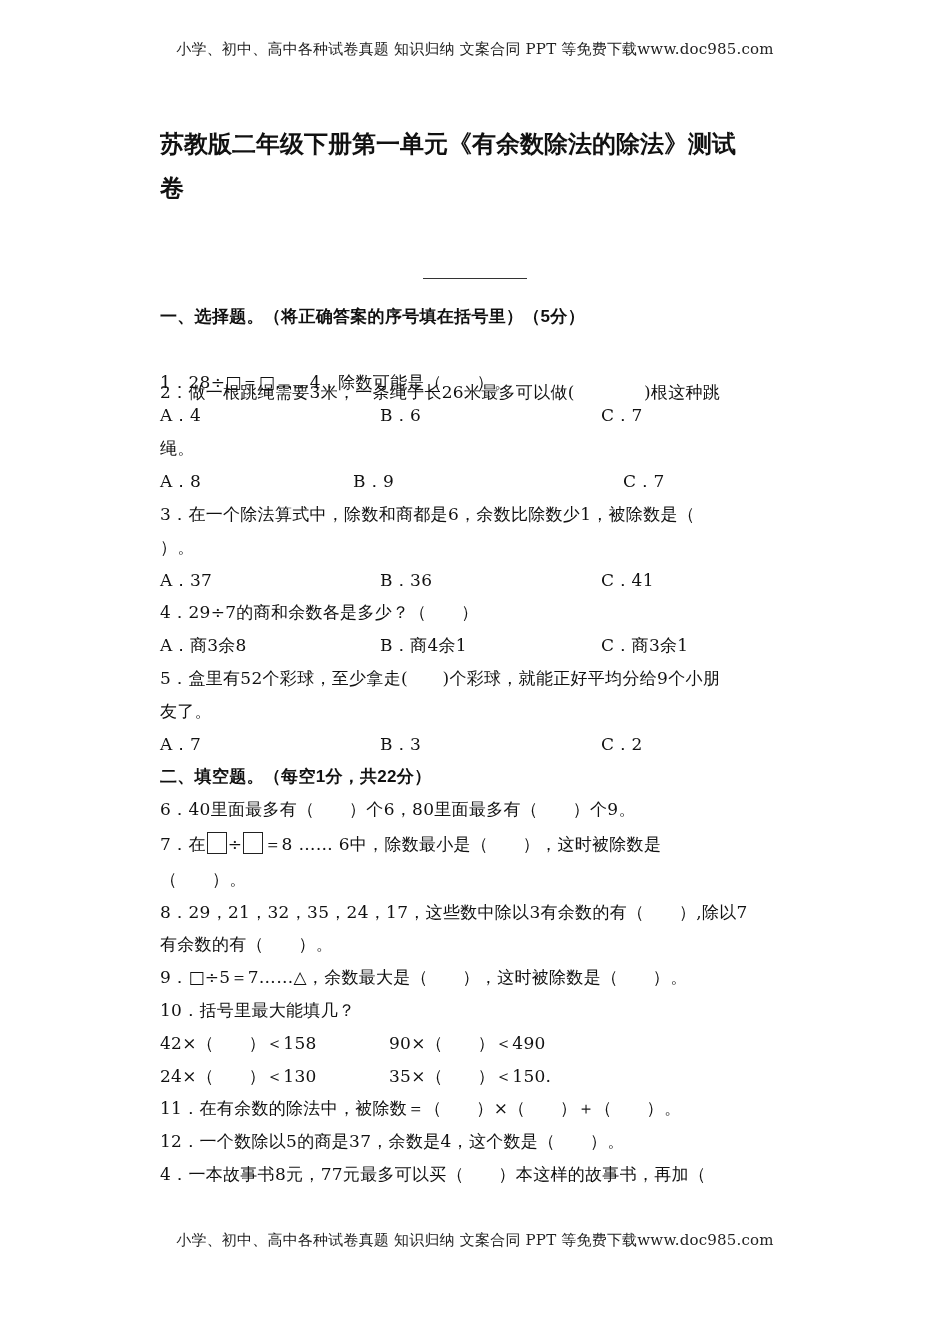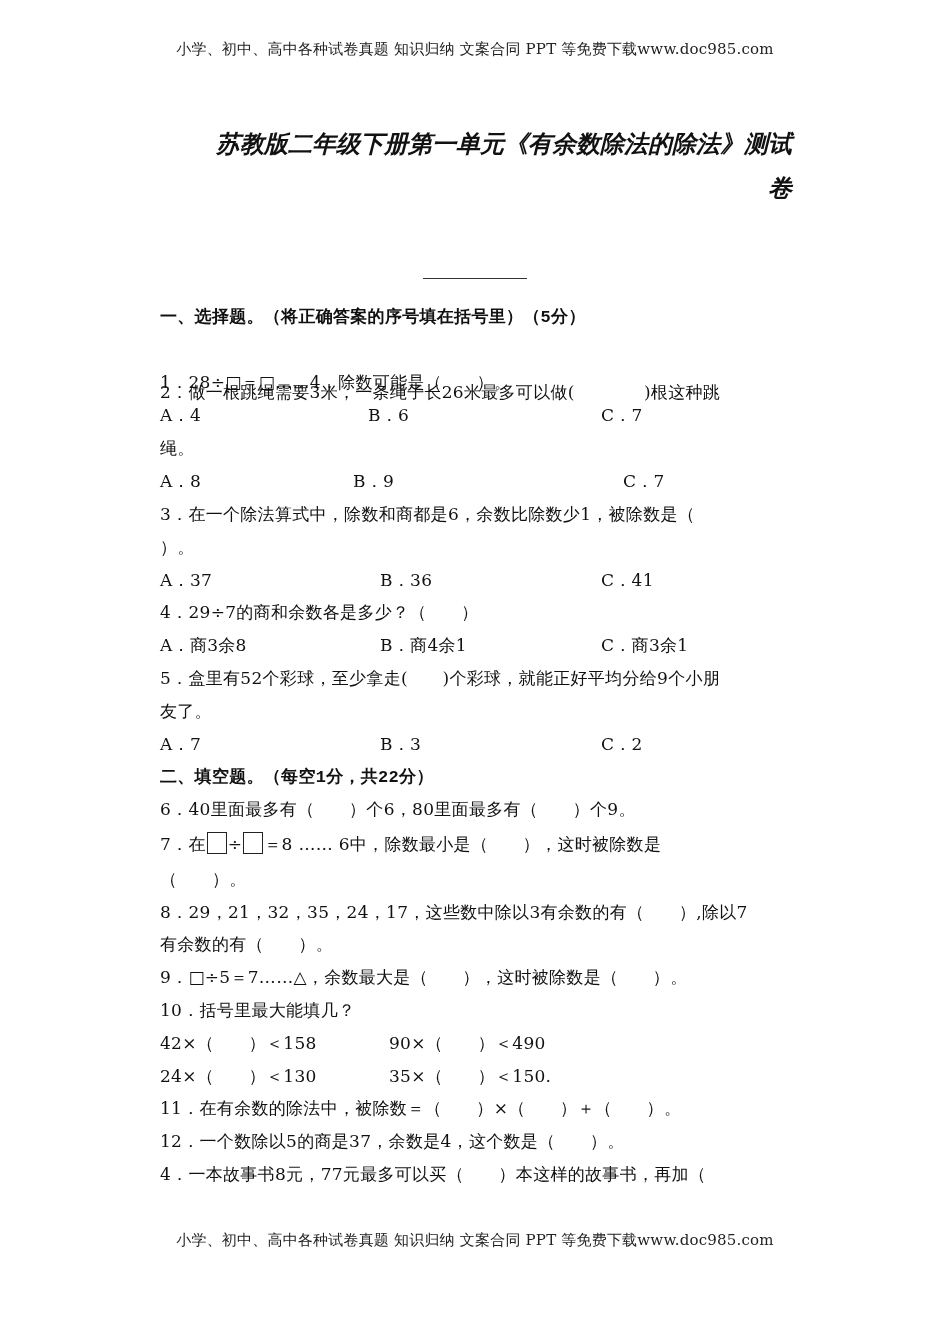--- a/index.html
+++ b/index.html
@@ -2,27 +2,27 @@
 <html><head>
 <meta charset="utf-8">
 <style>
   html, body { margin: 0; padding: 0; background: #ffffff; }
   body { width: 950px; height: 1344px; position: relative; overflow: hidden;
          font-family: "DejaVu Serif", "Liberation Serif", serif; color: #111; }
   .page { position: absolute; left: 0; top: 0; width: 950px; height: 1344px; }
   .banner { position: absolute; left: 0; width: 950px; text-align: center;
             font-size: 15px; color: #222; letter-spacing: 0.2px; }
   .banner .url { margin-left: 0; }
-  .title { position: absolute; left: 160px; width: 632px; text-align: right;
+  .title { position: absolute; left: 160px; width: 632px; text-align: left;
            font-family: "DejaVu Sans", "Liberation Sans", sans-serif; font-weight: bold;
-           font-size: 24px; line-height: 44px; color: #111; font-style: italic; }
+           font-size: 24px; line-height: 44px; color: #111; }
   .info { position: absolute; left: 0; width: 950px; text-align: center; font-size: 17px; }
   .blank { display: inline-block; width: 104px; border-bottom: 1px solid #333; height: 16px; vertical-align: baseline; margin: 0 2px; }
   .line { position: absolute; left: 160px; width: 640px; font-size: 17px; white-space: nowrap; letter-spacing: 0.3px; }
-  .section { font-family: Liberation Mono, monospace; font-weight: bold; font-size: 17px; }
+  .section { font-family: Liberation Sans, sans-serif; font-weight: bold; font-size: 17px; }
   .opt { position: absolute; }
   .box { display: inline-block; width: 18px; height: 20px; border: 1.5px solid #222; vertical-align: -4px; margin: 0 1px; }
 </style>
 </head>
 <body>
 
 <div class="page">
 
   <div class="banner" style="top:40px">
     <span>小学、初中、高中各种试卷真题 知识归纳 文案合同 PPT 等免费下载</span><span class="url">www.doc985.com</span>
@@ -35,21 +35,21 @@
 
   <div class="info" style="top:262px">
     <span class="blank"></span>
   </div>
 
   <div class="line section" style="top:305px">一、选择题。（将正确答案的序号填在括号里）（5分）</div>
 
   <div class="line" style="top:371px">1．28÷□＝□……4，除数可能是（　　）。</div>
   <div class="line" style="top:404px">
     <span class="opt" style="left:0">A．4</span>
-    <span class="opt" style="left:208px">B．6</span>
+    <span class="opt" style="left:220px">B．6</span>
     <span class="opt" style="left:441px">C．7</span>
   </div>
 
   <div class="line" style="top:381px">2．做一根跳绳需要3米，一条绳子长26米最多可以做(　　　　)根这种跳</div>
   <div class="line" style="top:437px">绳。</div>
   <div class="line" style="top:470px">
     <span class="opt" style="left:0">A．8</span>
     <span class="opt" style="left:193px">B．9</span>
     <span class="opt" style="left:463px">C．7</span>
   </div>

